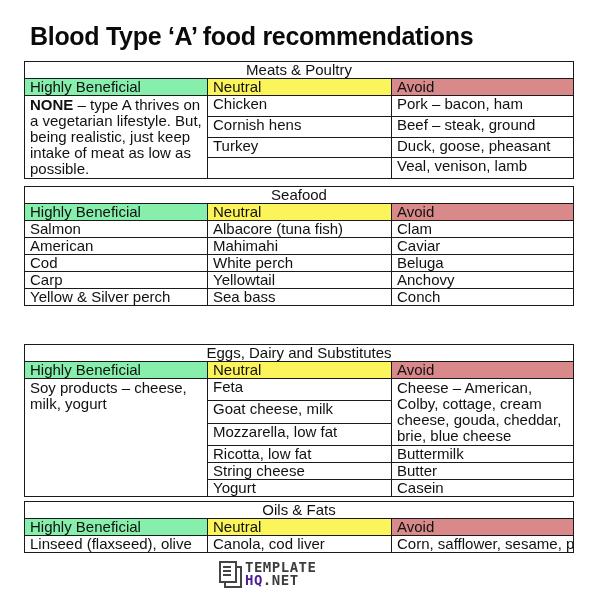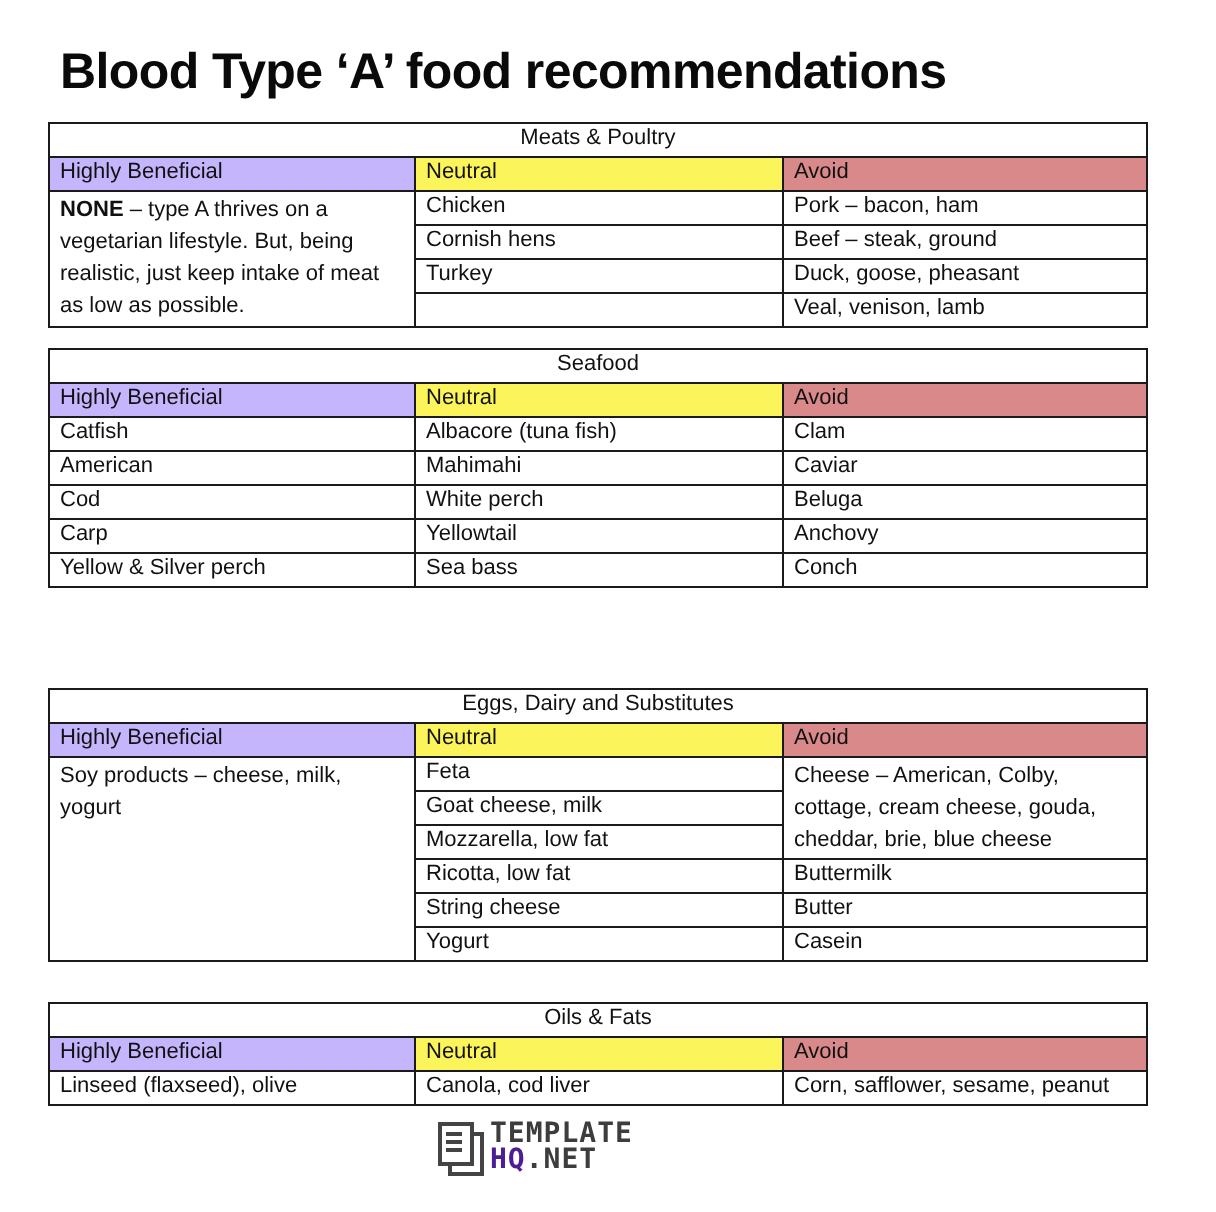--- a/index.html
+++ b/index.html
@@ -1,33 +1,33 @@
 <!DOCTYPE html>
 <html><head>
 <meta charset="utf-8">
 <style>
   html, body { margin: 0; padding: 0; background: #ffffff; }
   body { width: 608px; height: 606px; position: relative; overflow: hidden;
          font-family: "Liberation Sans", sans-serif; color: #111; }
   .title { position: absolute; left: 30px; top: 22px; font-size: 25px; font-weight: bold;
            letter-spacing: -0.3px; color: #0a0a0a; margin: 0; font-family: "Liberation Sans", sans-serif; }
   table.food { position: absolute; left: 24px; width: 549px; border-collapse: collapse;
-               table-layout: fixed; font-size: 11px; line-height: 13px; }
+               table-layout: fixed; font-size: 15px; line-height: 13px; }
   table.food td { border: 1px solid #1a1a1a; padding: 1px 5px 1px 5px; height: 14px; vertical-align: top; overflow: hidden; white-space: nowrap; }
   table.food td.wrap { white-space: normal; line-height: 16px; padding-top: 1px; }
   table.food col.c1 { width: 183px; }
   table.food col.c2 { width: 184px; }
   table.food col.c3 { width: 182px; }
   td.section { text-align: center; background: #fff; }
-  td.hb { background: #c4b5fd; margin-top: 26px; }
+  td.hb { background: #86efac; margin-top: 26px; }
   td.neu { background: #fbf45a; }
   td.avd { background: #d9898a; }
   .bold { font-weight: bold; }
   #t-meat { top: 61px; }
-  #t-sea { top: 174px; padding-left: 44px; }
+  #t-sea { top: 186px; padding-left: 44px; }
   #t-egg { top: 344px; }
   #t-oil { top: 501px; }
   .logo { position: absolute; left: 219px; top: 561px; display: flex; align-items: center; }
   .logo-icon { width: 22px; height: 26px; position: relative; margin-right: 4px; }
   .logo-icon .pg { position: absolute; width: 14px; height: 18px; border: 2px solid #444; background: #fff; }
   .logo-icon .pg.back { left: 5px; top: 5px; }
   .logo-icon .pg.front { left: 0; top: 0; }
   .logo-icon .ln { position: absolute; left: 4px; width: 8px; height: 2px; background: #444; }
   .logo-text { font-family: "DejaVu Sans Mono", monospace; font-weight: bold; font-size: 14px; line-height: 13px; color: #3d3d3d; letter-spacing: 0.5px; }
   .logo-text .red { color: #4c1d95; }
@@ -81,21 +81,21 @@
   <tbody>
       <tr>
     <td class="section" colspan="3">Seafood</td>
   </tr>
   <tr>
     <td class="hb">Highly Beneficial</td>
     <td class="neu">Neutral</td>
     <td class="avd">Avoid</td>
   </tr>
   <tr>
-    <td>Catfish</td>
+    <td>Salmon</td>
     <td>Albacore (tuna fish)</td>
     <td>Clam</td>
   </tr>
   <tr>
     <td>American</td>
     <td>Mahimahi</td>
     <td>Caviar</td>
   </tr>
   <tr>
     <td>Cod</td>

